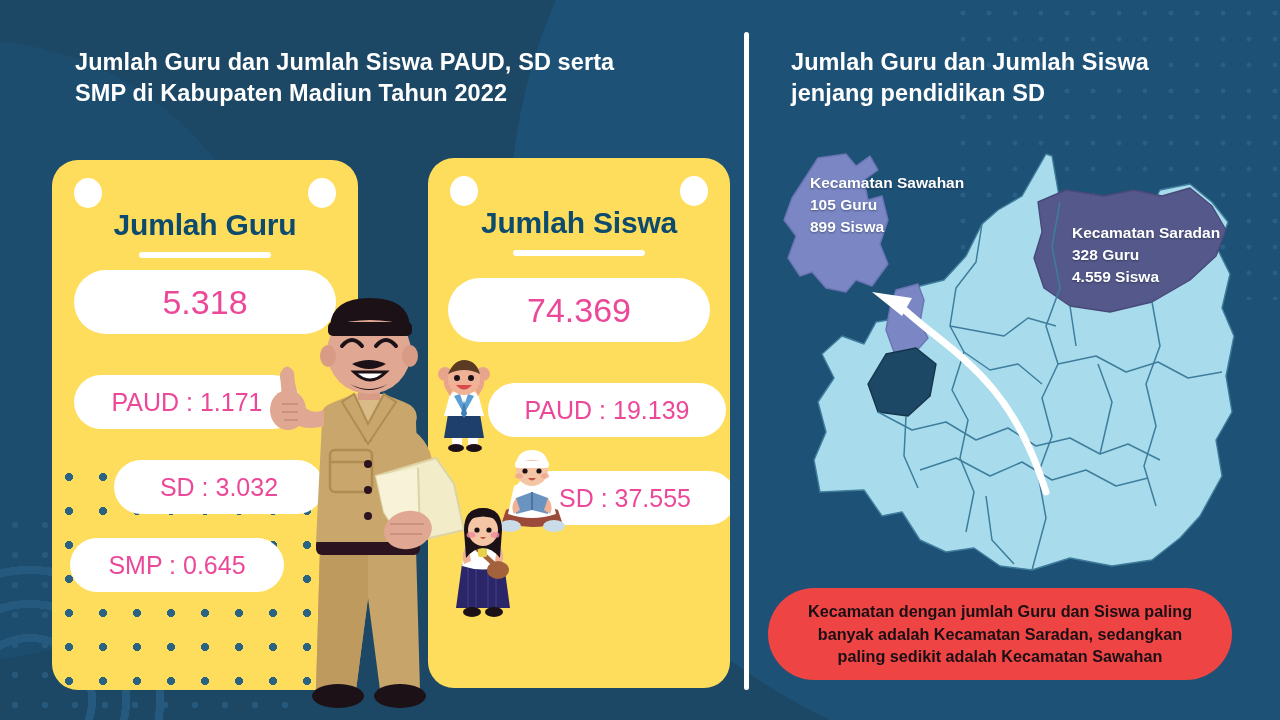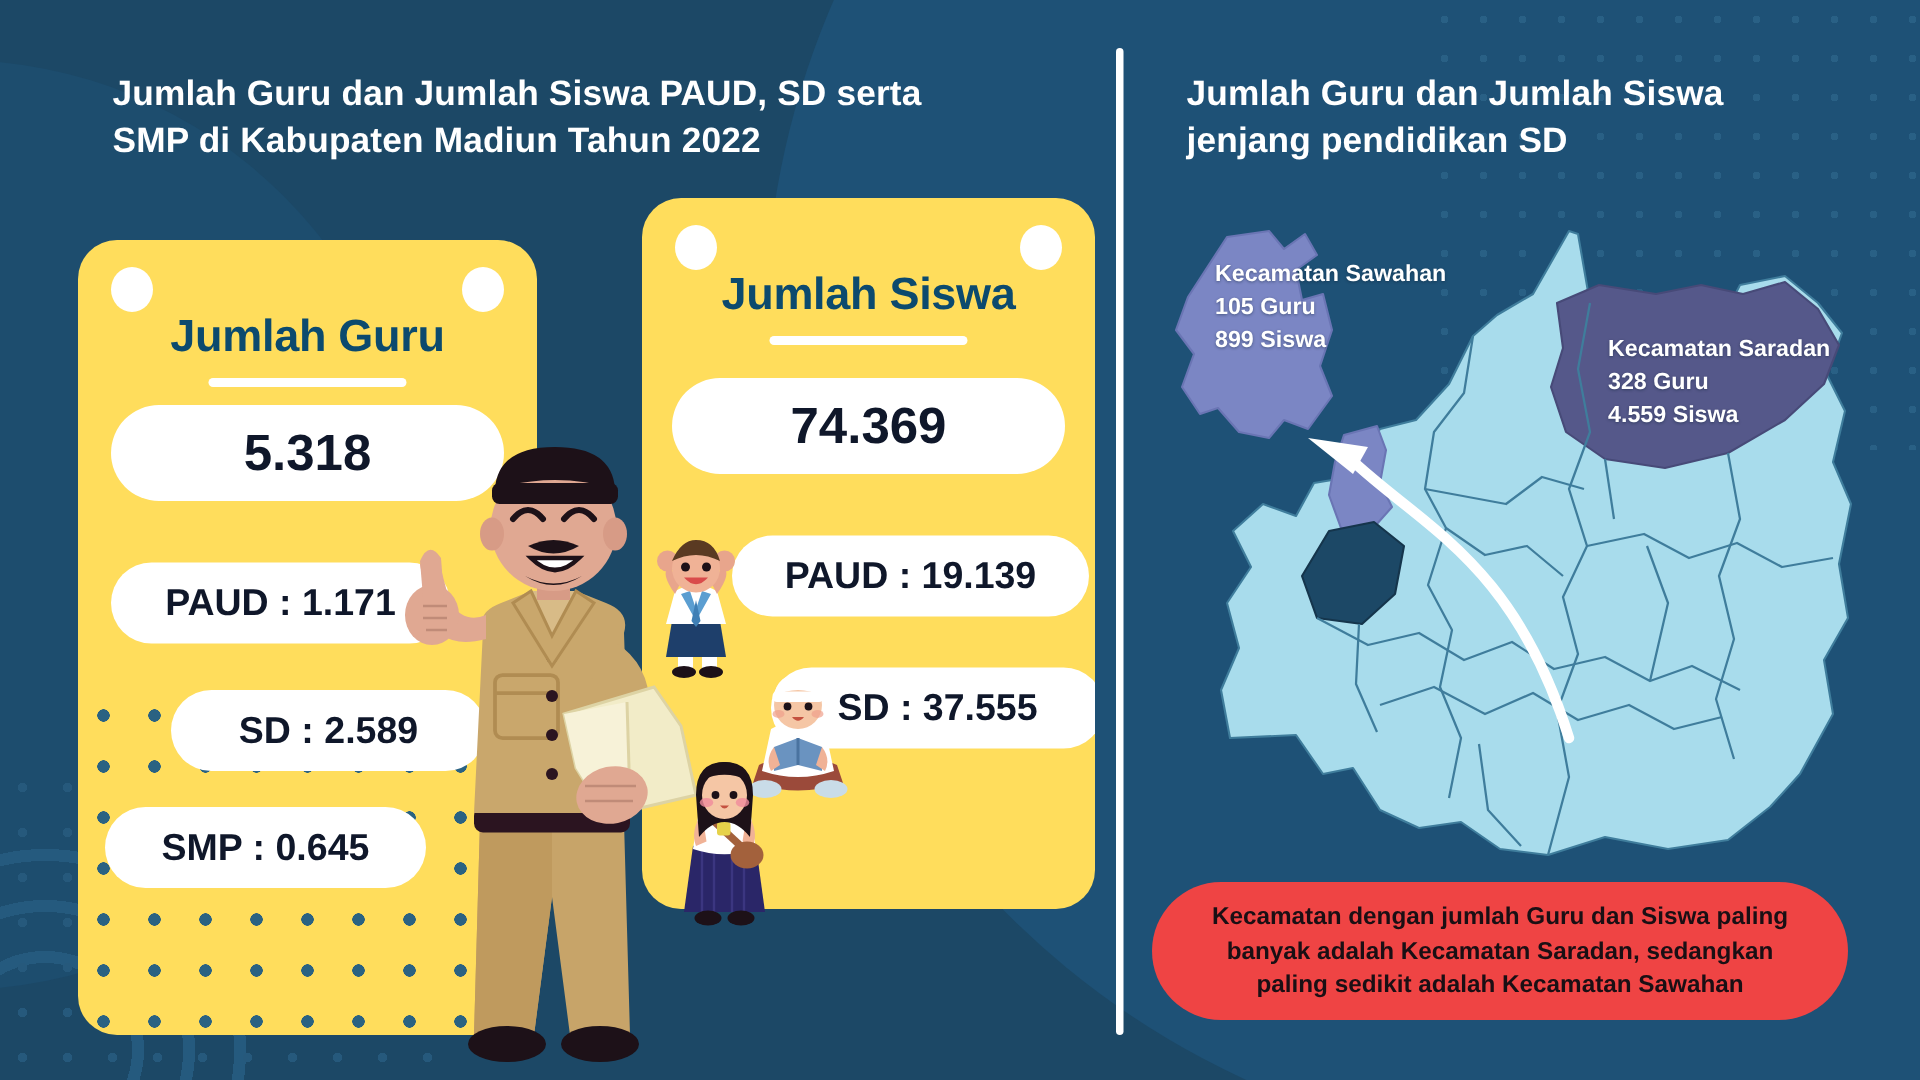--- a/index.html
+++ b/index.html
@@ -94,21 +94,21 @@
   #heading-right { left: 768px; top: 46px; width: 470px; }
 
   
   .stat-card {
     position: absolute;
     background: #ffdd5c;
     border-radius: 26px;
     overflow: hidden;
   }
   #card-guru  { left: 52px;  top: 160px; width: 306px; height: 530px; }
-  #card-siswa { left: 428px; top: 132px; width: 302px; height: 474px; }
+  #card-siswa { left: 428px; top: 158px; width: 302px; height: 530px; }
 
   .card-dots {
     position: absolute;
     left: 0; bottom: 0;
     width: 100%; height: 230px;
     background-image: radial-gradient(#1f5c84 4px, transparent 4.3px);
     background-size: 34px 34px;
     opacity: .95;
   }
 
@@ -147,22 +147,22 @@
   #card-guru  .title-rule { top: 92px; }
   #card-siswa .title-rule { top: 92px; }
 
   .pill {
     position: absolute;
     background: #ffffff;
     border-radius: 40px;
     display: flex;
     align-items: center;
     justify-content: center;
-    color: #0f172a;
-    font-weight: bold;
+    color: #ec4899;
+    font-weight: normal;
     white-space: nowrap;
   }
   .pill.big { font-size: 34px; height: 64px; }
   .pill.sub { font-size: 25px; height: 54px; }
 
   
   #guru-total { left: 22px;  top: 110px; width: 262px; }
   #guru-paud  { left: 22px;  top: 215px; width: 226px; }
   #guru-sd    { left: 62px;  top: 300px; width: 210px; }
   #guru-smp   { left: 18px;  top: 378px; width: 214px; }
@@ -257,21 +257,21 @@
 
   <div class="stat-card" id="card-guru">
     <div class="card-dots"></div>
     <div class="card-inner">
       <div class="punch l"></div>
       <div class="punch r"></div>
       <div class="card-title">Jumlah Guru</div>
       <div class="title-rule"></div>
       <div class="pill big" id="guru-total">5.318</div>
       <div class="pill sub" id="guru-paud">PAUD : 1.171</div>
-      <div class="pill sub" id="guru-sd">SD : 2.589</div>
+      <div class="pill sub" id="guru-sd">SD : 3.032</div>
       <div class="pill sub" id="guru-smp">SMP : 0.645</div>
     </div>
   </div>
 
   <div class="stat-card" id="card-siswa">
     <div class="card-inner">
       <div class="punch l"></div>
       <div class="punch r"></div>
       <div class="card-title">Jumlah Siswa</div>
       <div class="title-rule"></div>

